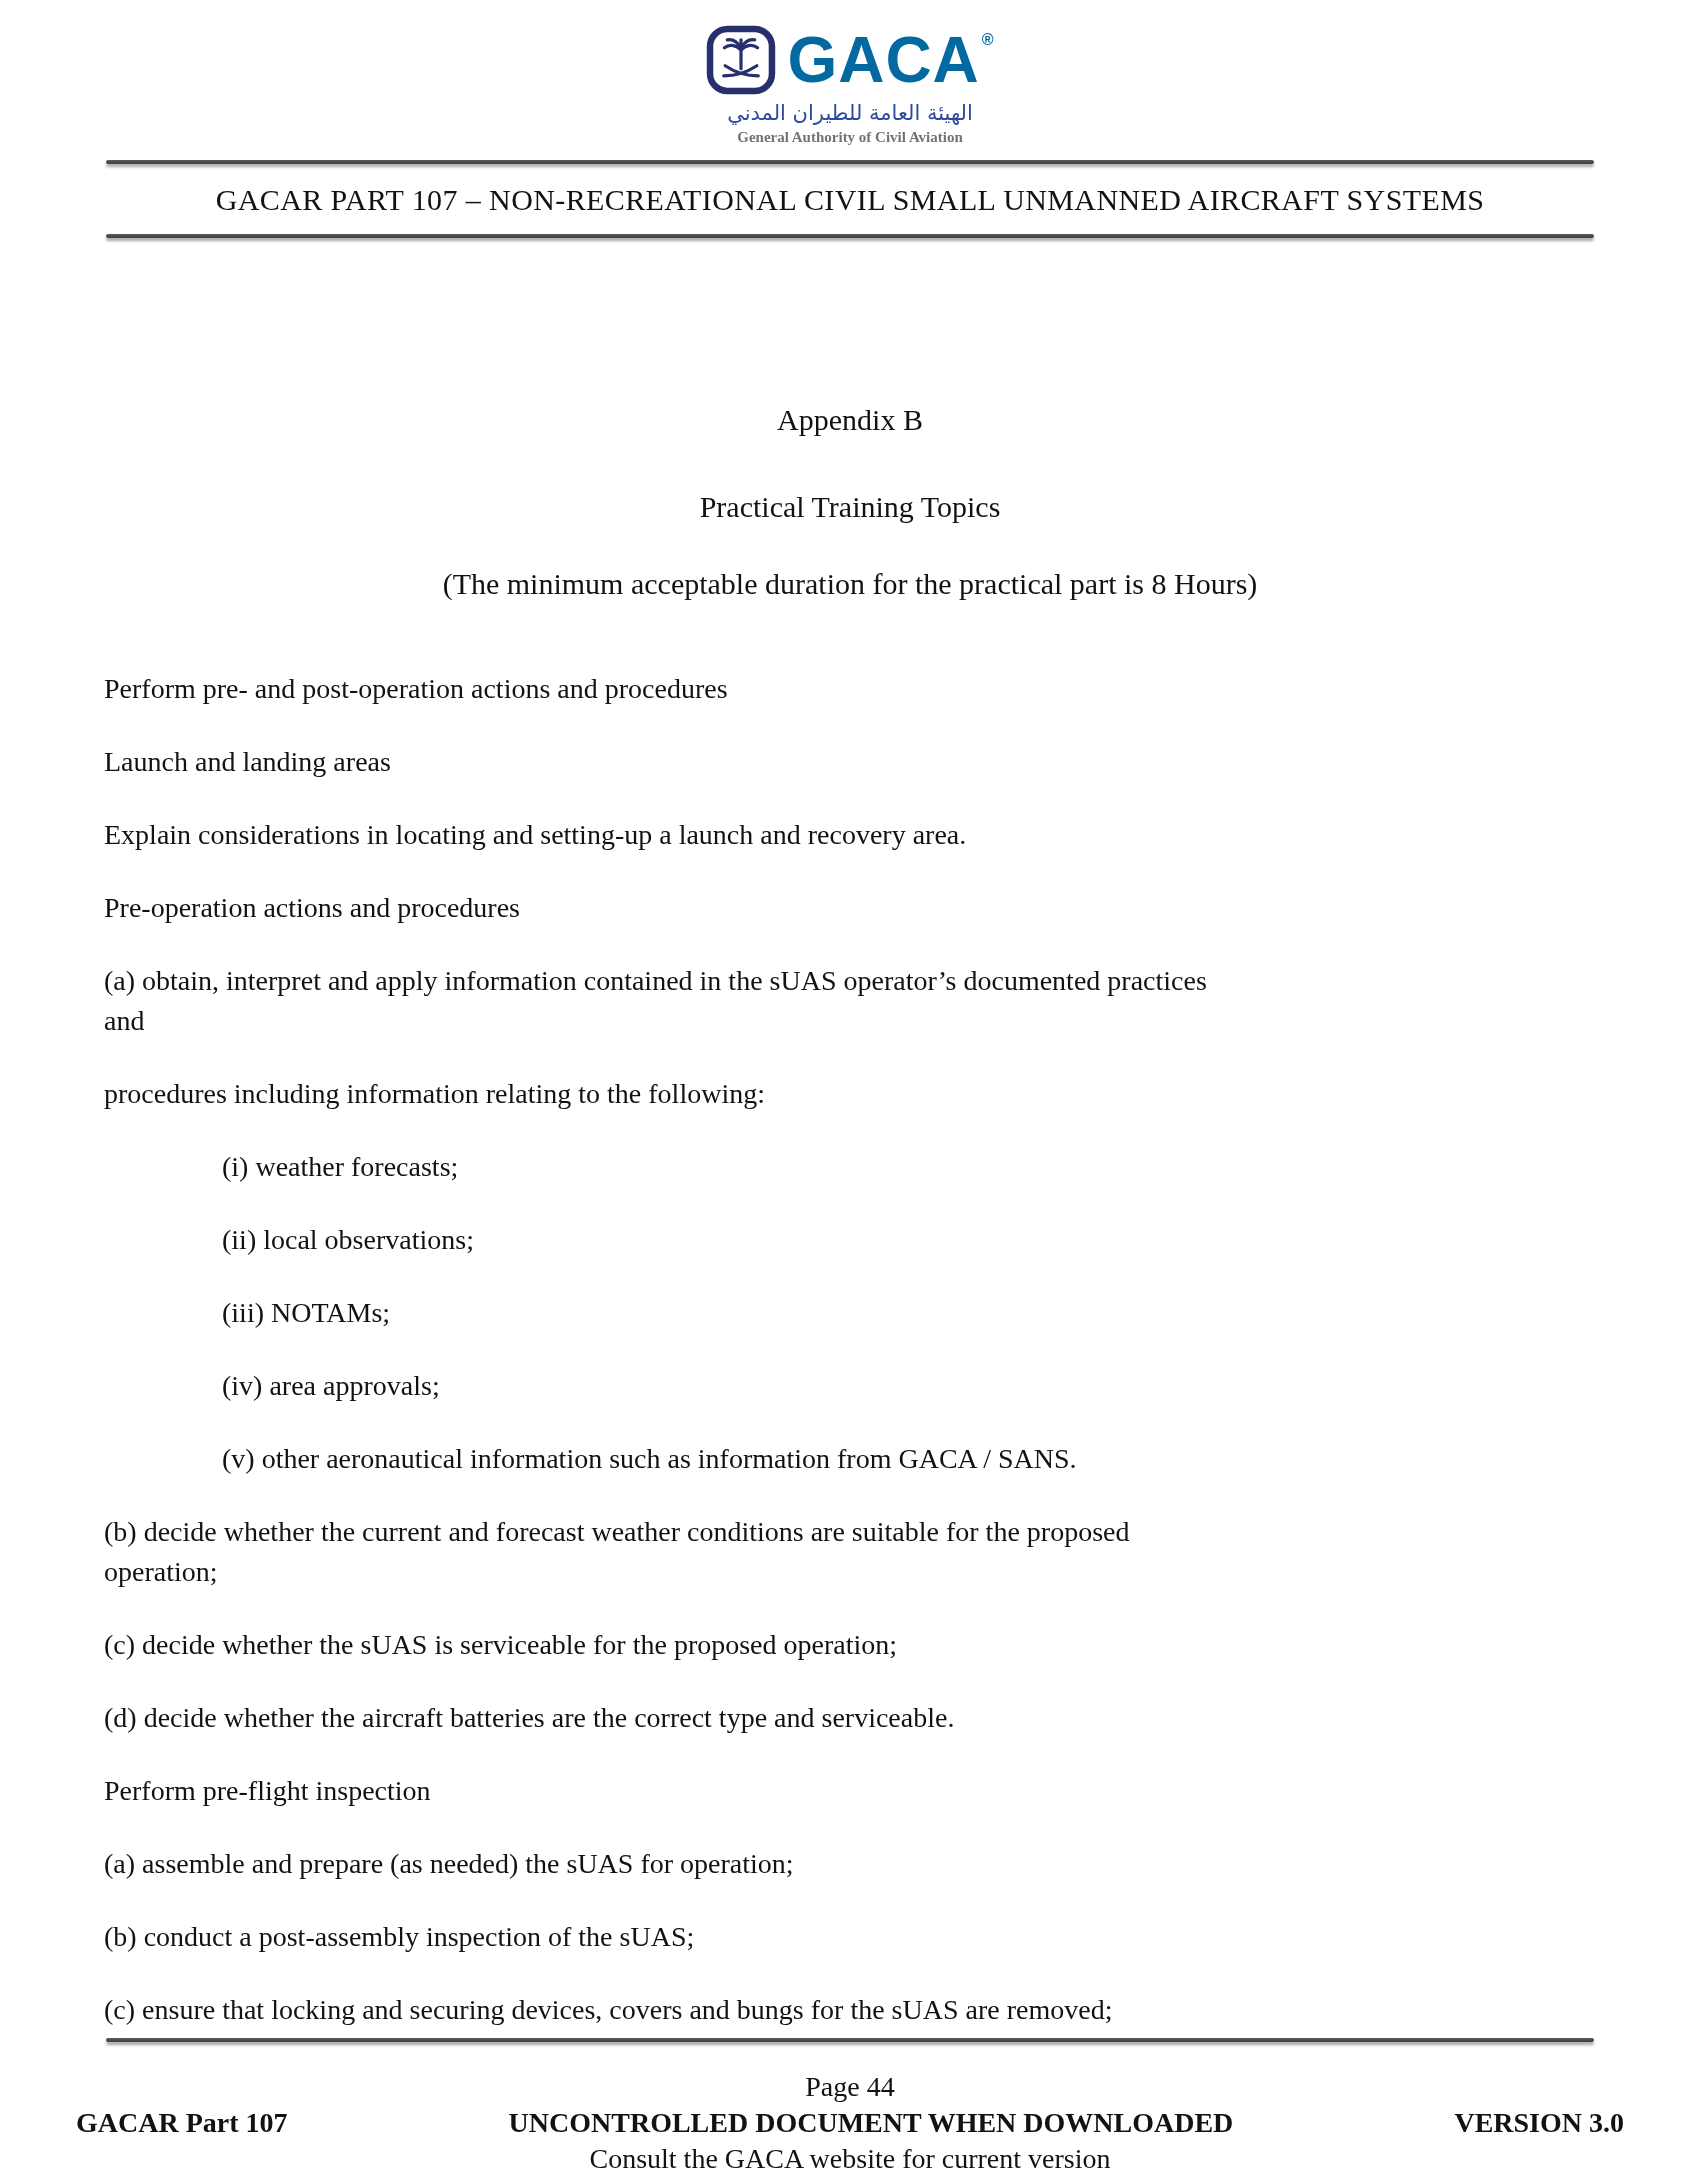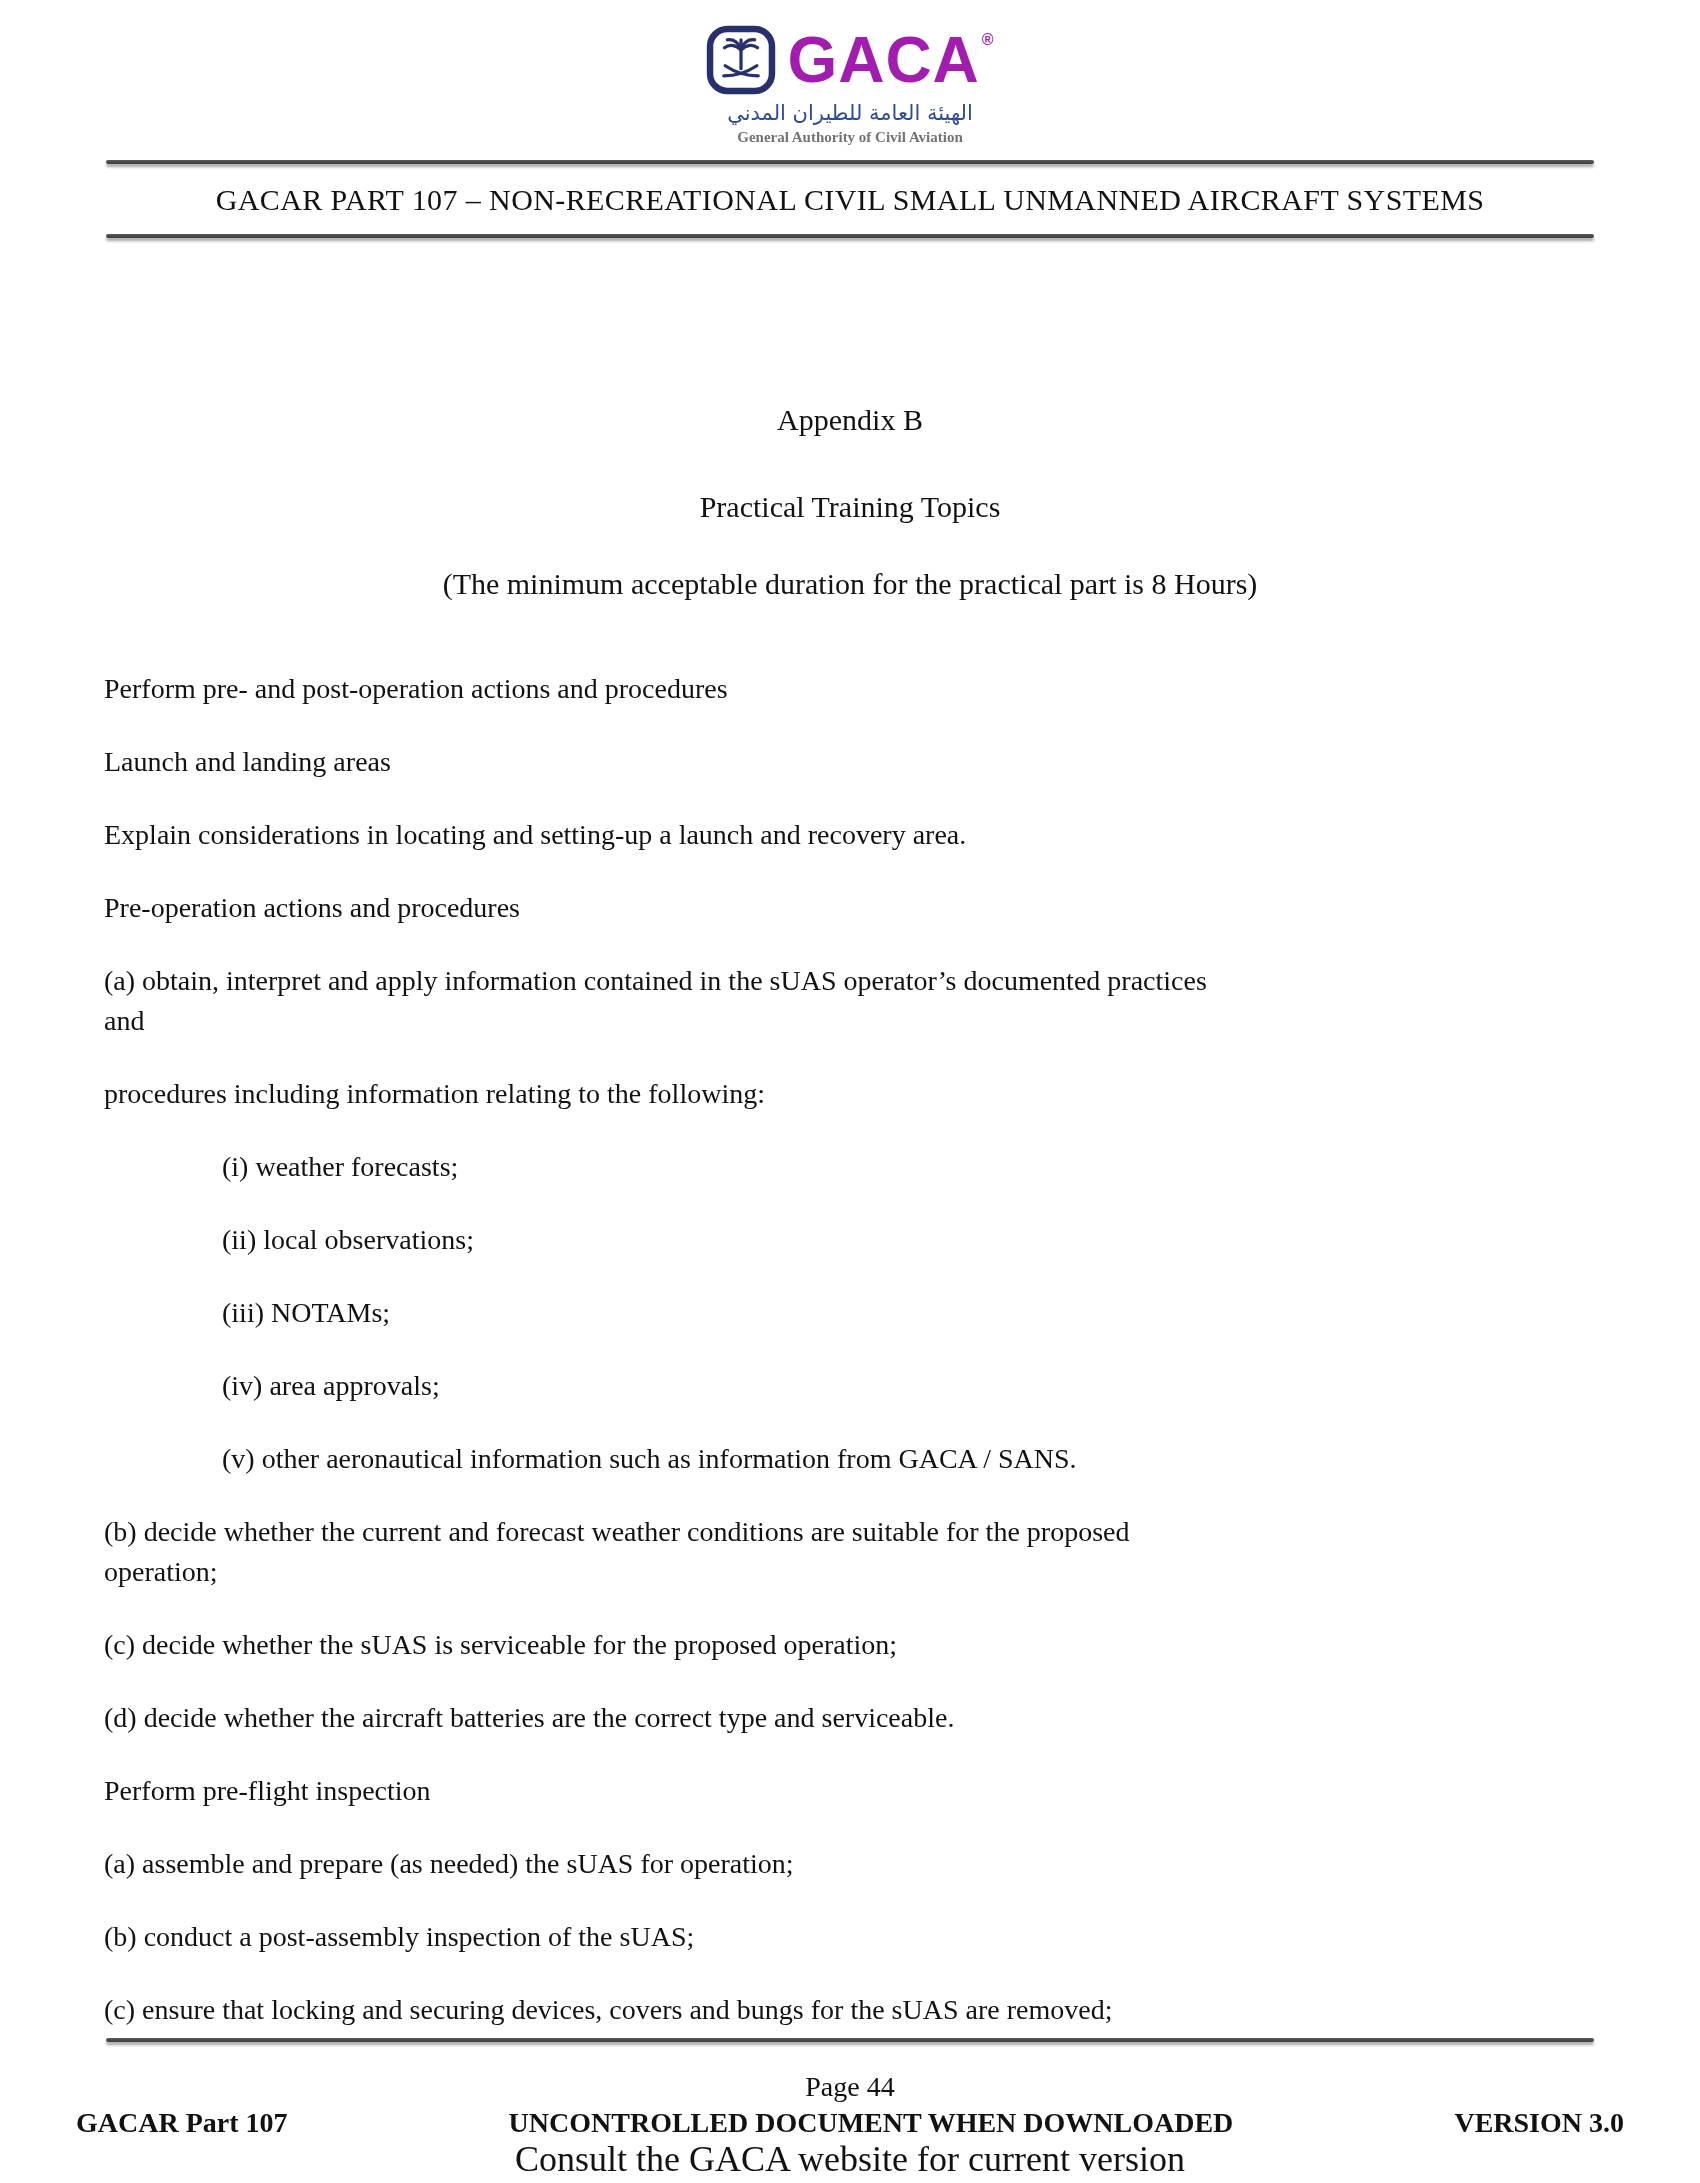--- a/index.html
+++ b/index.html
@@ -17,21 +17,21 @@
 
   
   .logo-block { padding-top: 22px; text-align: center; }
   .logo-row { display: flex; justify-content: center; align-items: center; gap: 10px; height: 76px; }
   .logo-mark { width: 72px; height: 72px; display: block; }
   .logo-word {
     font-family: "Liberation Sans", sans-serif;
     font-weight: 800;
     font-size: 64px;
     line-height: 1;
-    color: #a21caf;
+    color: #0369a1;
     letter-spacing: 1px;
     display: flex;
     align-items: flex-start;
   }
   .logo-word sup { font-size: 16px; line-height: 1; margin-top: 4px; margin-left: 2px; }
   .logo-arabic {
     font-family: "DejaVu Sans", sans-serif;
     font-size: 21px;
     line-height: 26px;
     color: #2e4a9e;
@@ -84,21 +84,21 @@
   .footer-page { text-align: center; font-size: 28px; line-height: 36px; margin-top: 27px; }
   .footer-row {
     display: flex;
     justify-content: space-between;
     align-items: baseline;
     padding: 0 76px;
     font-size: 28px;
     line-height: 36px;
     font-weight: bold;
   }
-  .footer-note { text-align: center; font-size: 36px; line-height: 36px; }
+  .footer-note { text-align: center; font-size: 28px; line-height: 36px; }
 </style>
 </head>
 <body>
 
 <div class="page">
 
   <header class="logo-block">
     <div class="logo-row">
       <svg class="logo-mark" viewBox="0 0 100 100" aria-hidden="true">
         <rect x="7" y="7" width="86" height="86" rx="24" fill="none" stroke="#272f6d" stroke-width="9"></rect>

